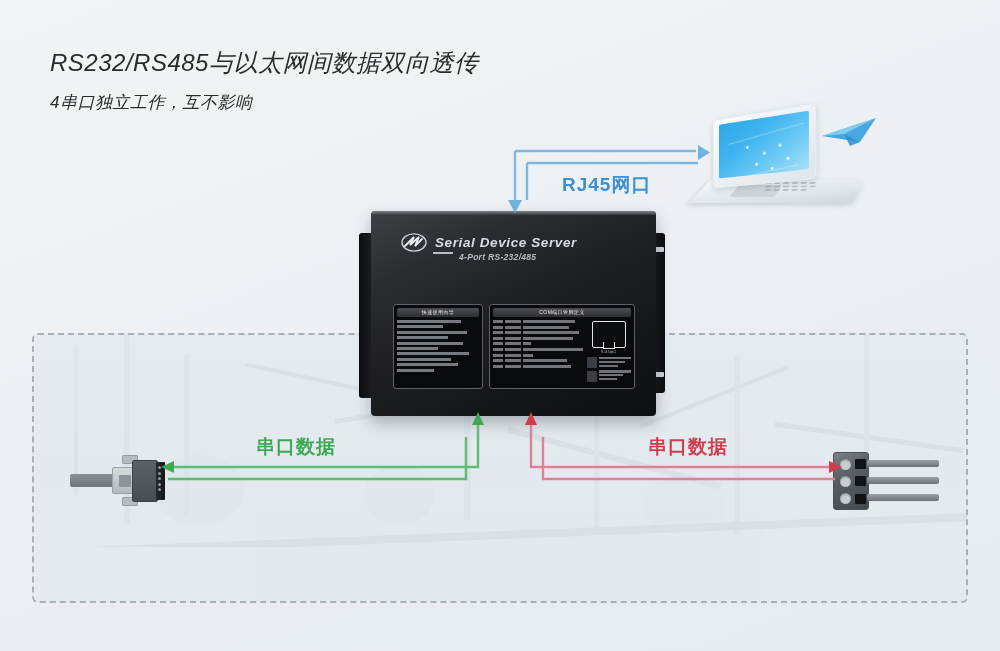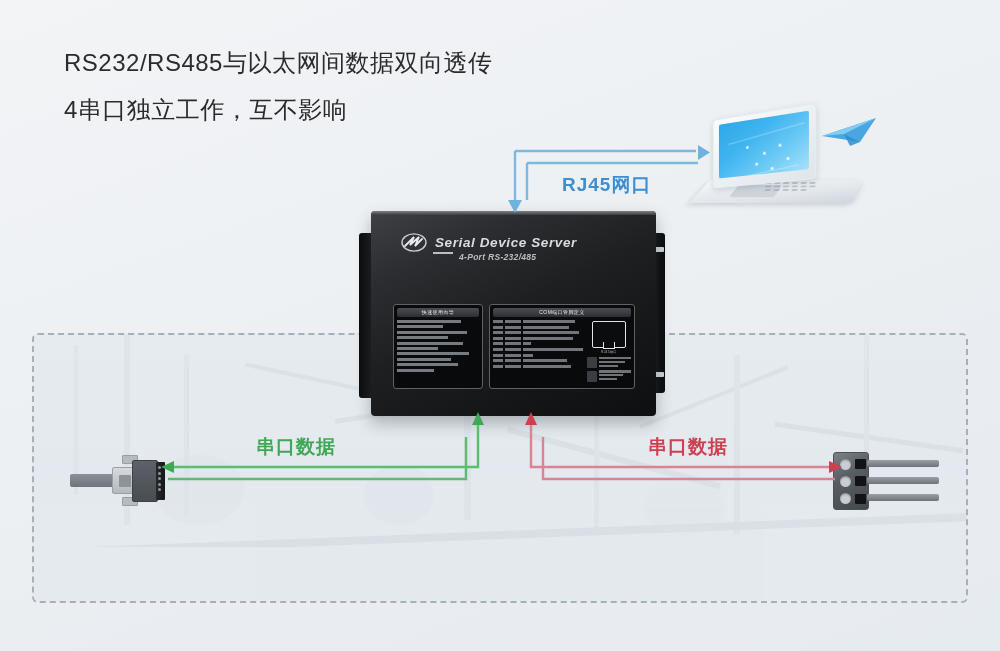--- a/index.html
+++ b/index.html
@@ -10,26 +10,27 @@
   }
   #stage {
     position: relative;
     width: 1000px; height: 651px;
     background: linear-gradient(160deg, #f2f4f6 0%, #eef1f4 35%, #e9edf1 70%, #e6ebef 100%);
   }
 
   
   .headline {
     position: absolute;
-    left: 64px; top: 46px;
+    left: 50px; top: 46px;
     width: 640px;
     color: #2b2b2b;
+    font-style: italic;
   }
   .headline .l1 { font-size: 24px; line-height: 34px; letter-spacing: 0.5px; }
-  .headline .l2 { font-size: 24px; line-height: 34px; letter-spacing: 0.5px; margin-top: 13px; }
+  .headline .l2 { font-size: 17px; line-height: 34px; letter-spacing: 0.5px; margin-top: 6px; }
 
   
   .dashed-zone {
     position: absolute;
     left: 32px; top: 333px;
     width: 936px; height: 270px;
     border: 2px dashed #a7afb7;
     border-radius: 6px;
     overflow: hidden;
     background: linear-gradient(180deg, #e7ecef 0%, #e3e9ee 50%, #e6ebef 100%);

